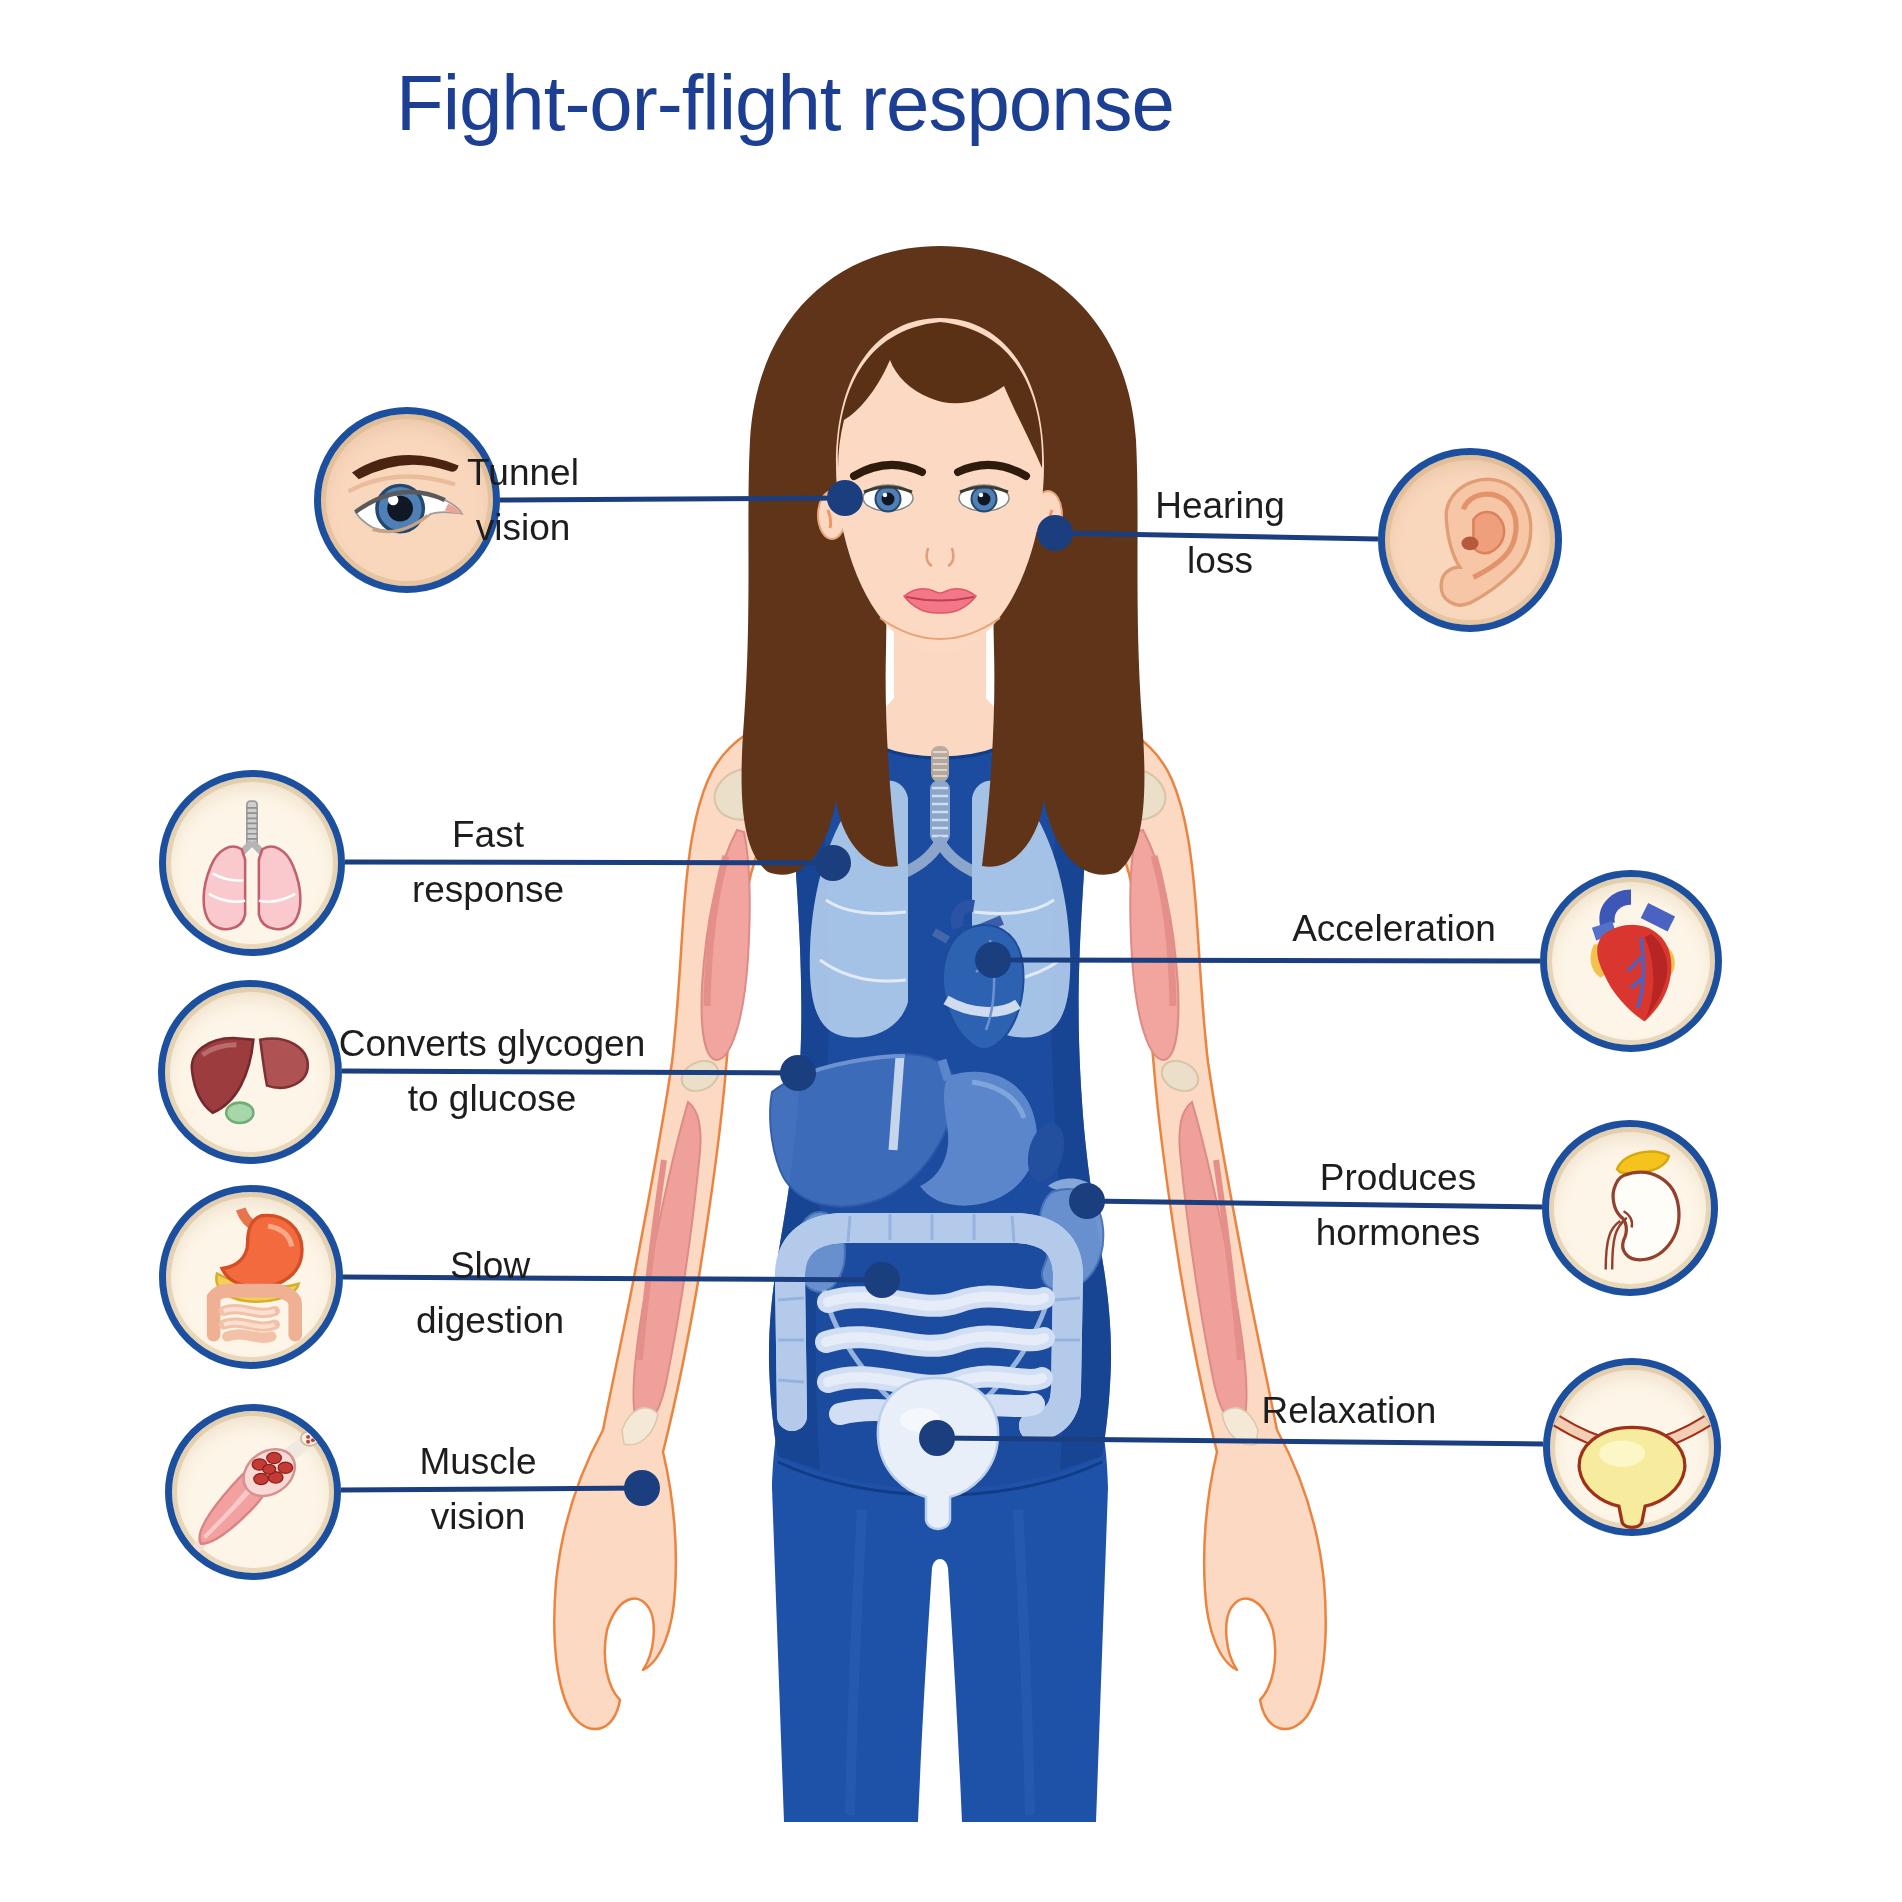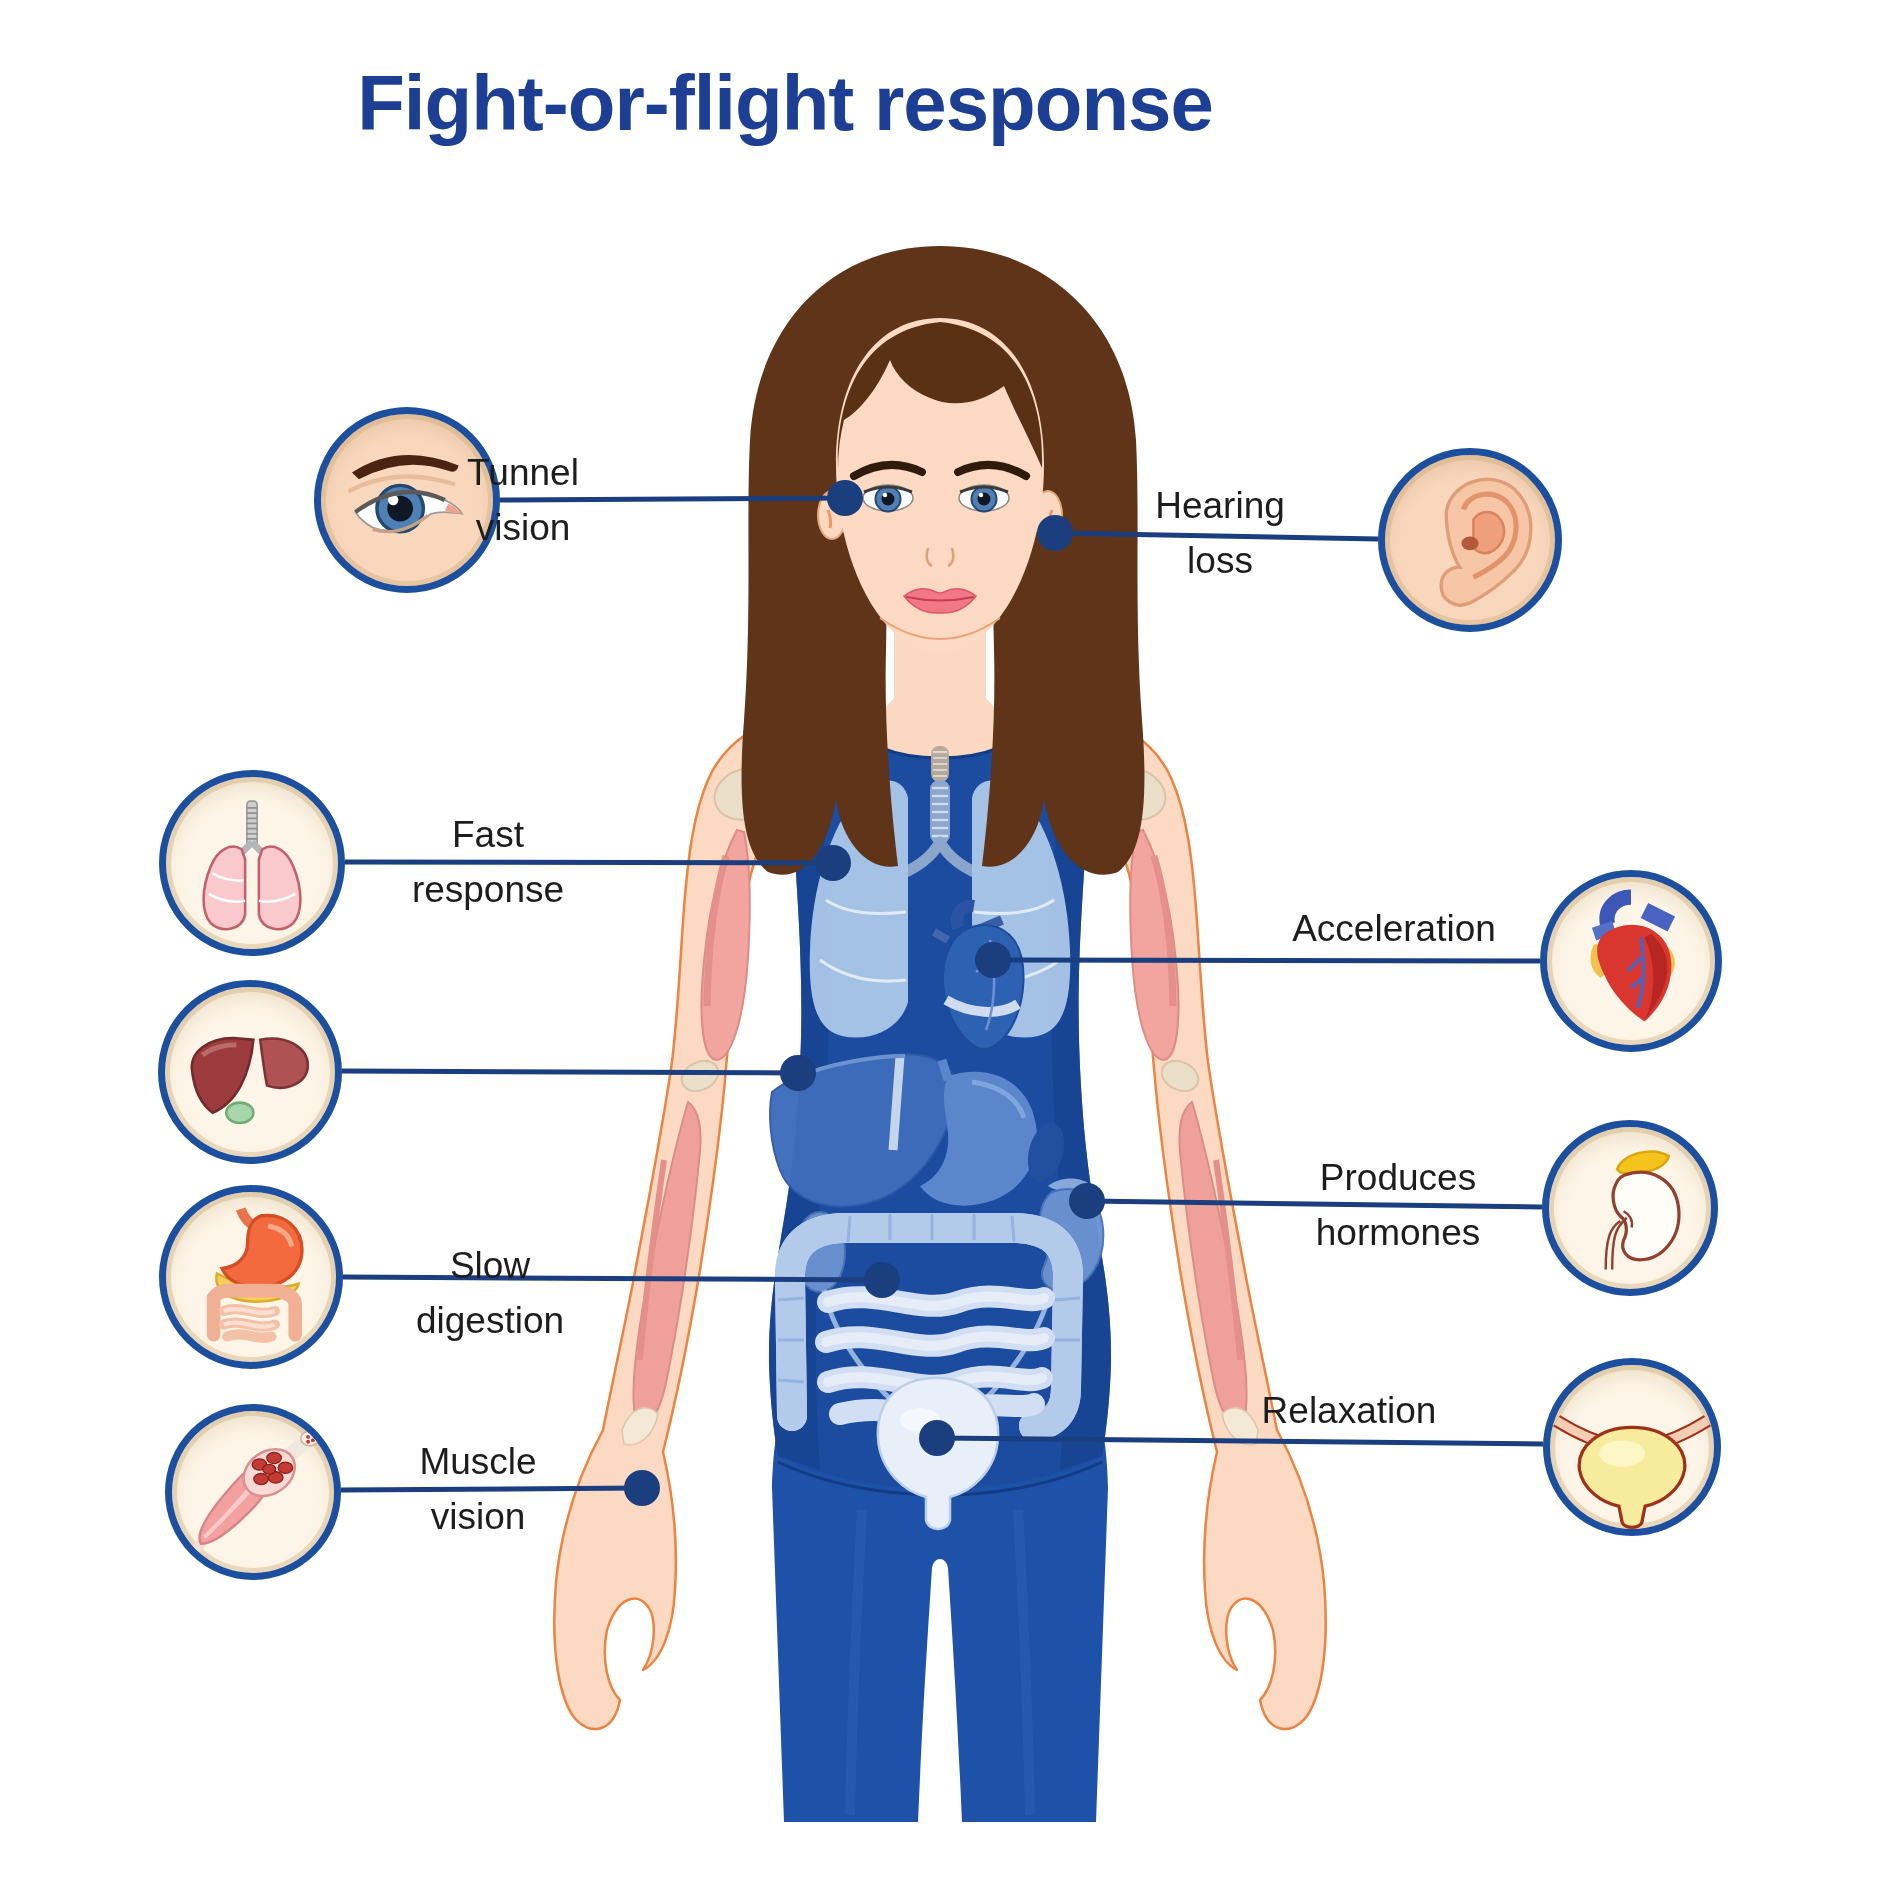--- a/index.html
+++ b/index.html
@@ -1,19 +1,19 @@
 <!DOCTYPE html>
 <html><head>
 <meta charset="utf-8">
 <style>
   html,body{margin:0;padding:0;background:#fff;}
   .canvas{position:relative;width:1902px;height:1902px;background:#ffffff;overflow:hidden;
           font-family:"Liberation Sans",sans-serif;}
   .title{position:absolute;left:340px;top:58px;width:890px;text-align:center;
-         font-size:78px;color:#1c3f94;letter-spacing:-1px;font-weight:700;}
+         font-size:78px;color:#1c3f94;letter-spacing:-1px;font-weight:400;}
   .layer{position:absolute;left:0;top:0;width:1902px;height:1902px;}
   .icon-circle{position:absolute;border-radius:50%;border:7px solid #1d4f9f;background:#fdf5e7;
          box-sizing:border-box;
          box-shadow:inset 0 0 0 5px rgba(203,170,118,.38), inset 0 10px 18px rgba(170,130,70,.18);}
   .icon-circle.skin-bg{background:#f9d7bd;}
   .icon-circle svg{width:100%;height:100%;display:block;border-radius:50%;}
   .callout-label{position:absolute;transform:translate(-50%,-50%);text-align:center;color:#1d1d1d;
          font-size:37px;line-height:40px;display:flex;flex-direction:column;gap:15px;white-space:nowrap;}
   .callout-label.single{transform:translate(-50%,-100%);}
 </style>
@@ -293,20 +293,24 @@
     <div>vision</div>
   </div>
   <div class="callout-label" style="left:1220px;top:533px;">
     <div>Hearing</div>
     <div>loss</div>
   </div>
   <div class="callout-label" style="left:488px;top:862px;justify-content:space-between;">
     <div>Fast</div>
     <div>response</div>
   </div>
+  <div class="callout-label" style="left:492px;top:1071px;">
+    <div>Converts glycogen</div>
+    <div>to glucose</div>
+  </div>
   <div class="callout-label" style="left:490px;top:1277px;margin-top:16px;">
     <div>Slow</div>
     <div>digestion</div>
   </div>
   <div class="callout-label" style="left:478px;top:1489px;">
     <div>Muscle</div>
     <div>vision</div>
   </div>
   <div class="callout-label single" style="left:1394px;top:949px;">
     <div>Acceleration</div>

